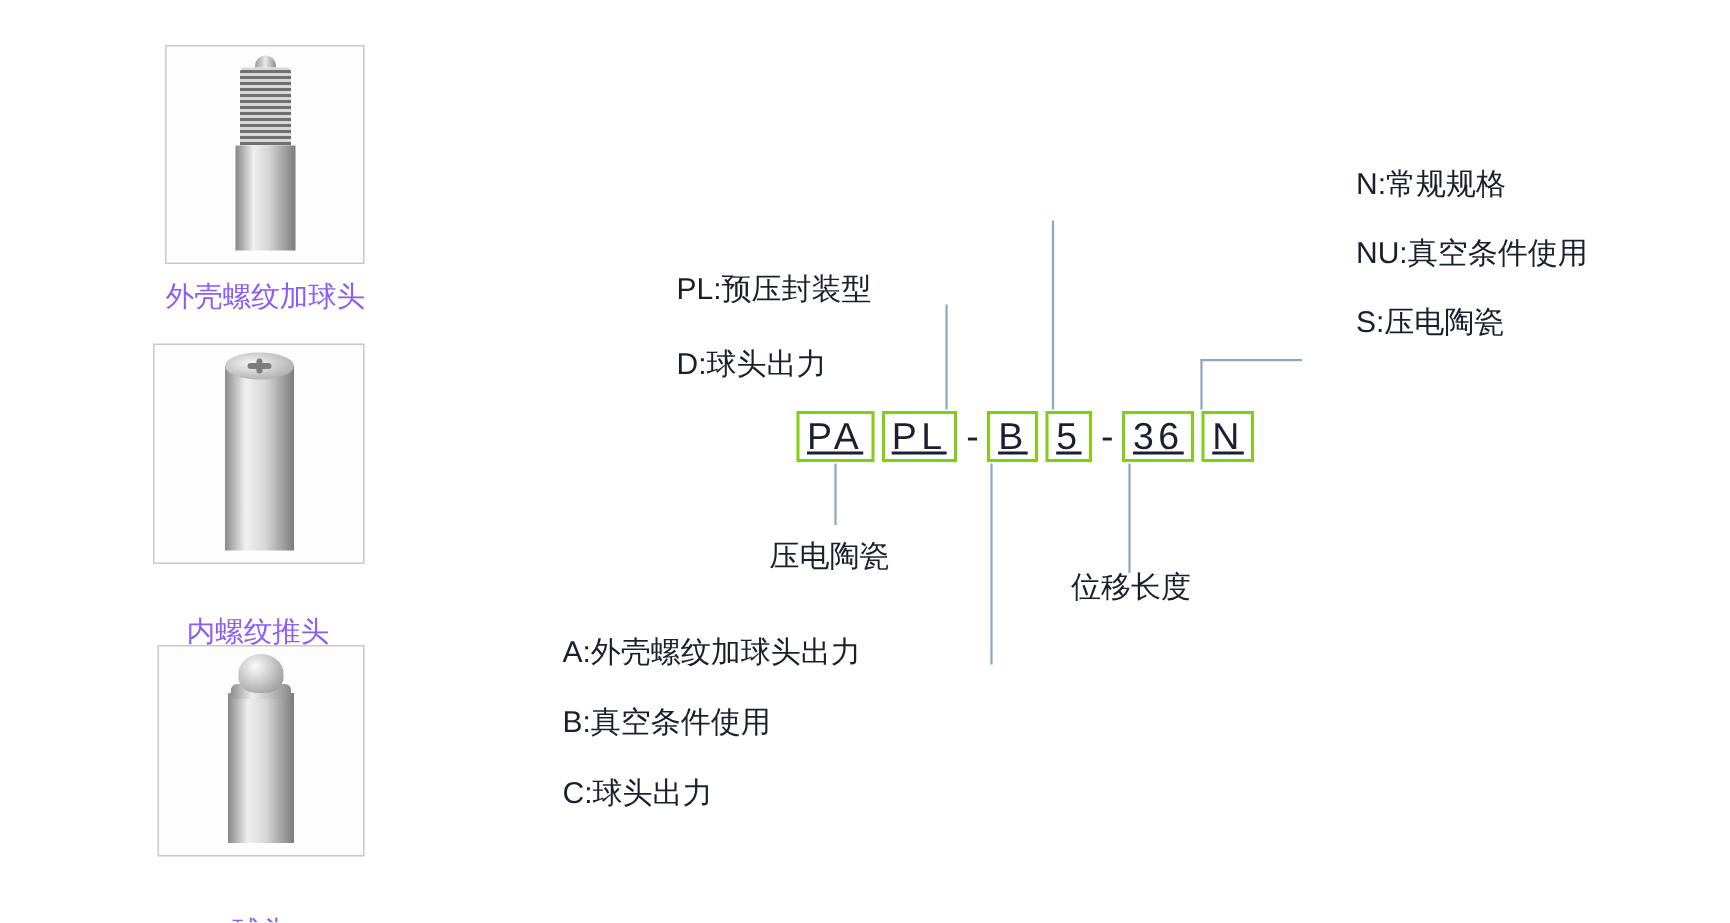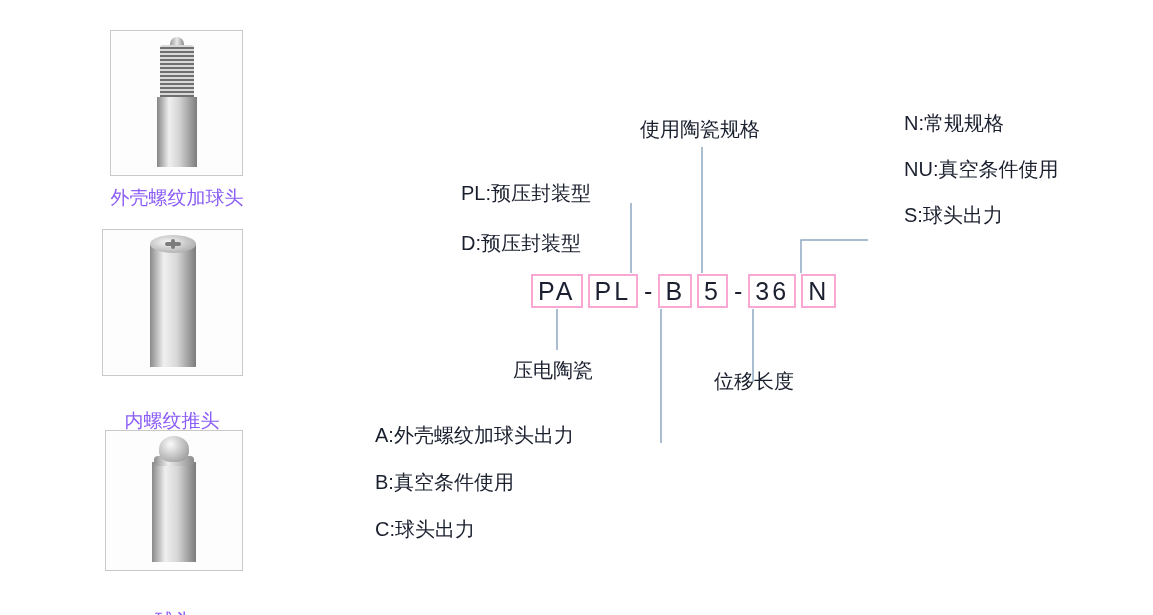--- a/index.html
+++ b/index.html
@@ -39,28 +39,28 @@
   .rod3 .collar { position:absolute; top:20px; left:2px; width:40px; height:10px; border-radius:4px;
     background:linear-gradient(90deg,#8d8d8d,#ededed 35%,#8a8a8a); z-index:1;}
   .rod3 .body { position:absolute; top:26px; left:0; width:44px; height:100px;
     background:linear-gradient(90deg,#888888,#efefef 30%,#d6d6d6 58%,#7b7b7b); }
   
   .code-row {
     position:absolute; left:531px; top:274px; display:flex; align-items:center; gap:5px;
     font-size:25px; color:#1b2030;
   }
   .seg {
-    border:2px solid #f9a8d4; padding:1px 5px; line-height:28px; letter-spacing:3px;
-    background:#ffffff; text-align:center;
+    border:2px solid #84cc16; padding:1px 5px; line-height:28px; letter-spacing:3px;
+    background:#ffffff; text-align:center;text-decoration:underline;
   }
   .dash { font-size:25px; color:#1b2030; padding:0 1px; }
   
   .callout { position:absolute; font-size:20px; color:#1a1f2e; white-space:nowrap; }
   .callout-list div { line-height:46px; }
-  .callout-list-2 div { line-height:50px;margin-left:10px; }
+  .callout-list-2 div { line-height:50px; }
   .callout-list-3 div { line-height:47px; }
   svg.lines { position:absolute; left:0; top:0; pointer-events:none; }
 </style>
 </head>
 <body>
 
 <div class="stage">
 
   <svg class="lines" width="1153" height="615" viewBox="0 0 1153 615">
 
@@ -109,36 +109,35 @@
     <span class="seg">PA</span>
     <span class="seg">PL</span>
     <span class="dash">-</span>
     <span class="seg">B</span>
     <span class="seg">5</span>
     <span class="dash">-</span>
     <span class="seg">36</span>
     <span class="seg">N</span>
   </div>
 
-  <div class="callout" style="left:640px; top:116px;">使用陶瓷规格</div>
 
   <div class="callout callout-list" style="left:876px; top:100px;margin-left:28px;">
     <div>N:常规规格</div>
     <div>NU:真空条件使用</div>
-    <div>S:球头出力</div>
+    <div>S:压电陶瓷</div>
   </div>
 
   <div class="callout callout-list-2" style="left:451px; top:168px;">
     <div>PL:预压封装型</div>
-    <div>D:预压封装型</div>
+    <div>D:球头出力</div>
   </div>
 
   <div class="callout" style="left:513px; top:357px;">压电陶瓷</div>
 
-  <div class="callout" style="left:714px; top:368px;text-align:right;">位移长度</div>
+  <div class="callout" style="left:714px; top:378px;text-align:right;">位移长度</div>
 
   <div class="callout callout-list-3" style="left:375px; top:412px;">
     <div>A:外壳螺纹加球头出力</div>
     <div>B:真空条件使用</div>
     <div>C:球头出力</div>
   </div>
 
 </div>
 
 </body></html>

